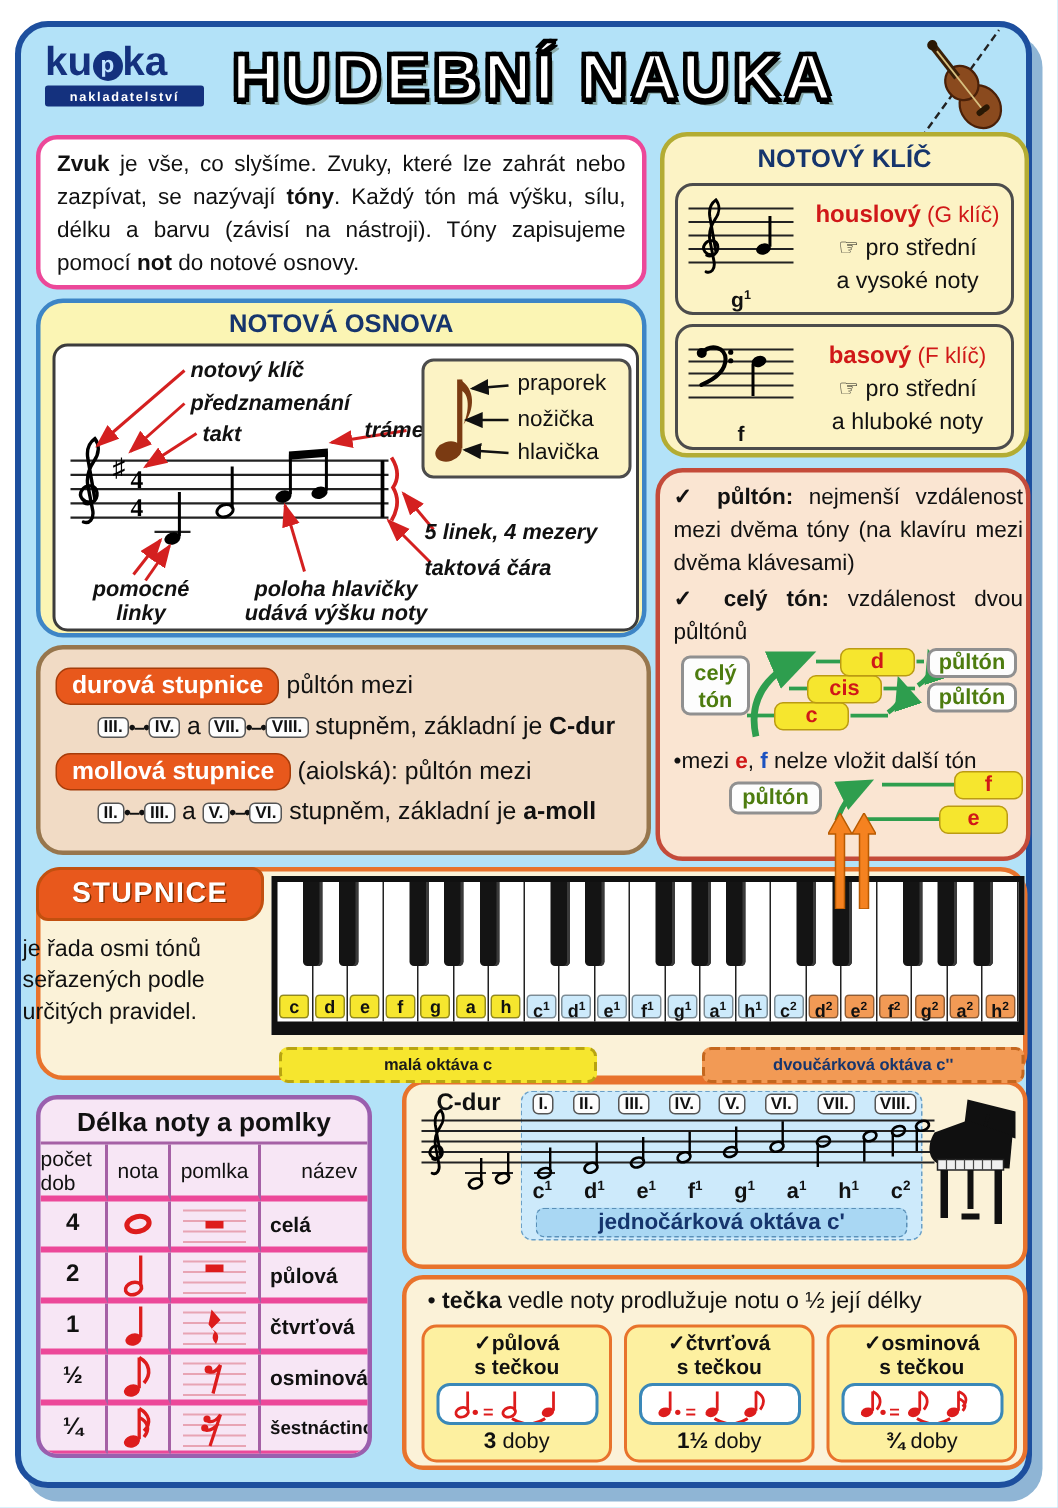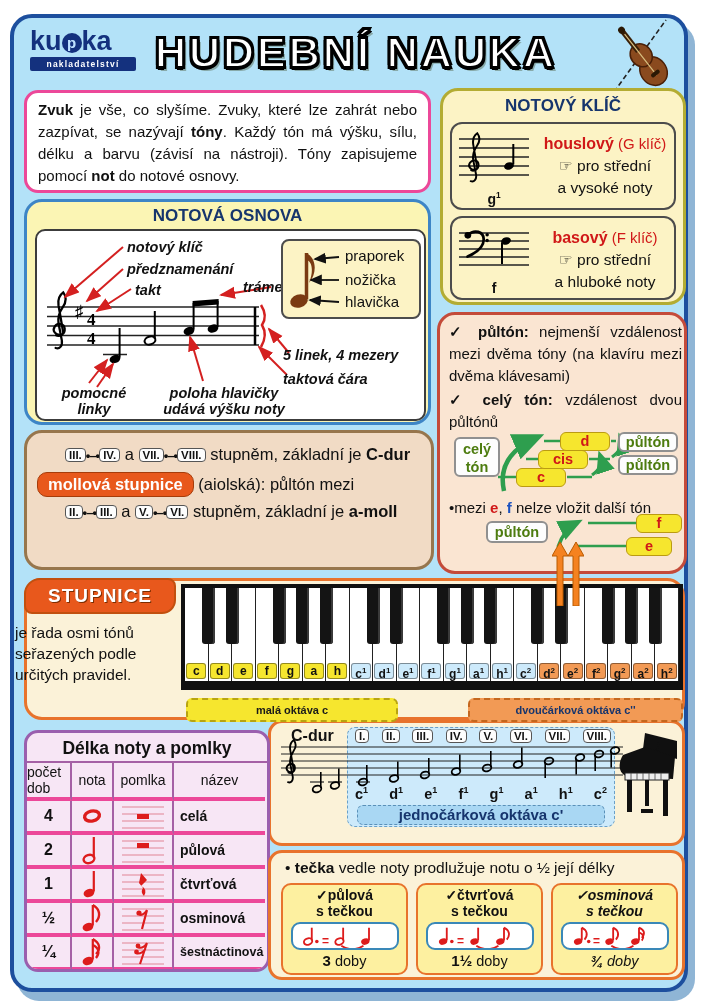--- a/index.html
+++ b/index.html
@@ -95,21 +95,21 @@
                border:1.5px dashed #6aa0c8; border-radius:8px; }
   .cdur-label { position:absolute; left:20px; top:4px; font-weight:bold; font-size:16px; }
   .cdur-nums { position:absolute; left:84px; top:6px; width:256px; display:flex; justify-content:space-between; }
   .cdur-names { position:absolute; left:84px; top:62px; width:252px; display:flex; justify-content:space-between;
                 font-weight:bold; font-size:14.5px; }
   .cdur-names sup { font-size:9px; }
   .cdur-oct { position:absolute; left:86px; top:82px; width:248px; height:20px; background:#a9d7f3;
               border:1.5px dashed #5a90b8; border-radius:6px; color:#16356d; font-weight:bold;
               font-size:15px; text-align:center; line-height:17px; }
 
-  .dtable { left:24px; top:730px; width:246px; height:242px; background:#f7e6f5; border:3px solid #9a5fae;
+  .dtable { left:24px; top:730px; width:224px; height:242px; background:#f7e6f5; border:3px solid #9a5fae;
             border-radius:14px; overflow:hidden; }
   .dtable-title { height:30px; text-align:center; font-weight:bold; font-size:17.5px; line-height:30px;
                   border-bottom:2px solid #a560a5; }
   .dgrid { display:grid; grid-template-columns:45px 42px 60px 91px; }
   .dcell { border-right:2px solid #a560a5; border-bottom:4px solid #ec4899; display:flex;
            align-items:center; justify-content:center; text-align:left; }
   .dcell.last { border-right:none; }
   .dhead { height:38px; font-size:14px; line-height:16px; }
   .drowc { height:34px; }
   .dob { font-weight:bold; font-size:16px; }
@@ -329,20 +329,23 @@
 </div>
 
 <svg class="abs uparrow" style="left:552px;top:542px;" viewBox="0 0 16 64">
   <polygon points="8,0 16,14 11,14 11,64 5,64 5,14 0,14" fill="#f58220" stroke="#b85a00" stroke-width="1"></polygon>
 </svg>
 <svg class="abs uparrow" style="left:568px;top:542px;" viewBox="0 0 16 64">
   <polygon points="8,0 16,14 11,14 11,64 5,64 5,14 0,14" fill="#f58220" stroke="#b85a00" stroke-width="1"></polygon>
 </svg>
 
 <div class="abs durova rbox">
+  <div class="drow">
+    <span class="obadge">durová stupnice</span><span> půltón mezi</span>
+  </div>
   <div class="drow indent1">
     <span class="numbadge">III.</span><span class="conn">•–•</span><span class="numbadge">IV.</span><span> a </span><span class="numbadge">VII.</span><span class="conn">•–•</span><span class="numbadge">VIII.</span><span> stupněm, základní je </span><b class="k">C-dur</b>
   </div>
   <div class="drow" style="margin-top:8px;">
     <span class="obadge">mollová stupnice</span><span> (aiolská): půltón mezi</span>
   </div>
   <div class="drow indent1">
     <span class="numbadge">II.</span><span class="conn">•–•</span><span class="numbadge">III.</span><span> a </span><span class="numbadge">V.</span><span class="conn">•–•</span><span class="numbadge">VI.</span><span> stupněm, základní je </span><b class="k">a-moll</b>
   </div>
 </div>
@@ -672,21 +675,21 @@
         <ellipse cx="12" cy="19" rx="4.6" ry="3.4" fill="#dd1c1c" transform="rotate(-18 12 19)"></ellipse>
         <ellipse cx="46" cy="19" rx="4.6" ry="3.4" fill="#dd1c1c" transform="rotate(-18 46 19)"></ellipse>
         <ellipse cx="74" cy="19" rx="4.6" ry="3.4" fill="#dd1c1c" transform="rotate(-18 74 19)"></ellipse>
         <circle cx="21.5" cy="19" r="1.9" fill="#dd1c1c"></circle>
         <text x="27" y="23" font-size="13" font-weight="bold" fill="#dd1c1c">=</text>
       </svg>
     </div>
     <div class="doby"><b>1½</b><span> doby</span></div>
   </div>
 
-  <div class="tcard" style="left:280px;font-style:italic;">
+  <div class="tcard" style="left:280px;">
     <div class="t1"><span>✓</span><span>osminová</span></div>
     <div class="t2">s tečkou</div>
     <div class="eqbox">
       <svg width="104" height="24" viewBox="0 0 104 26">
         <g stroke="#dd1c1c" fill="none" stroke-width="2">
           <line x1="16" y1="17.8" x2="16" y2="4"></line>
             <path d="M16 4 C22 7 23 12 19 17"></path>
           <line x1="50" y1="17.8" x2="50" y2="4"></line>
             <path d="M50 4 C56 7 57 12 53 17"></path>
           <path d="M48 23.5 Q60 31 72 23.5"></path>

